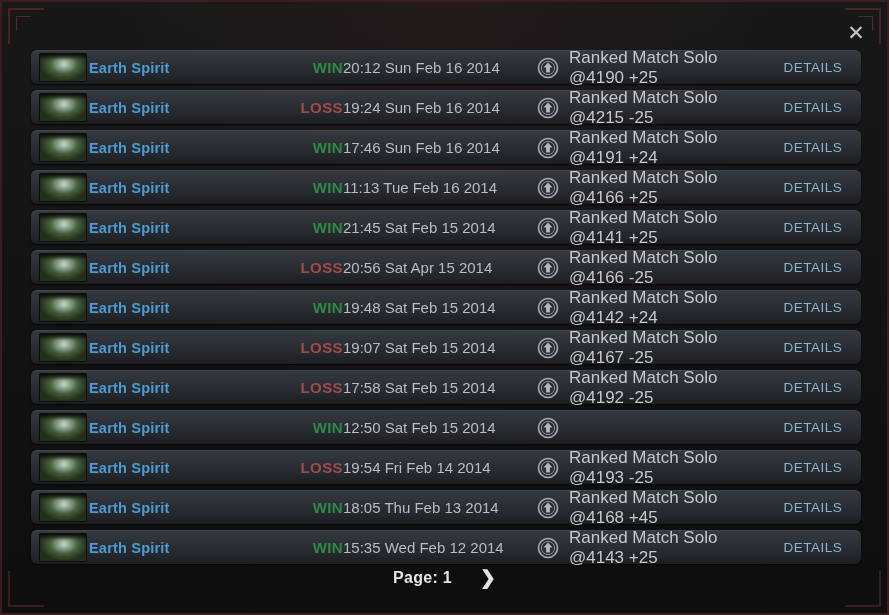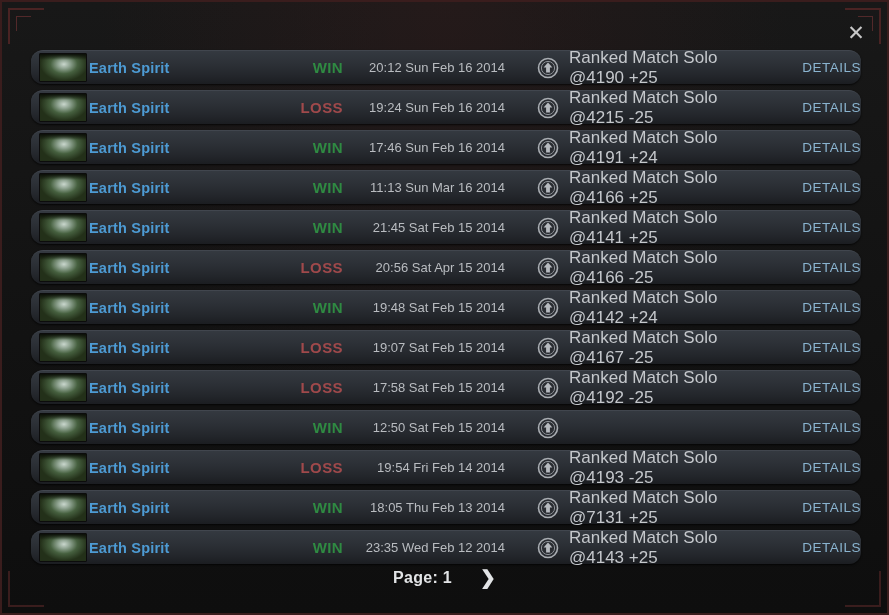--- a/index.html
+++ b/index.html
@@ -80,21 +80,21 @@
   }
 
   .row {
     position: relative;
     height: 33px;
     margin-bottom: 6px;
     display: flex;
     align-items: center;
     background: linear-gradient(180deg, #343940 0%, #2c3036 40%, #23262b 75%, #1b1d21 100%);
     border-top: 1px solid #41464e;
-    border-radius: 12px;
+    border-radius: 6px;
     box-shadow: 0 1px 2px rgba(0,0,0,0.75);
     cursor: pointer;
   }
 
   .cell-portrait {
     width: 58px;
     flex: 0 0 58px;
     display: flex;
     align-items: center;
     padding-left: 8px;
@@ -132,24 +132,24 @@
     text-align: right;
     font-size: 15px;
     font-weight: bold;
     letter-spacing: 0.4px;
   }
   .cell-result.win { color: #2f8a42; }
   .cell-result.loss { color: #a0494b; }
 
   .cell-date {
     flex: 0 0 168px;
-    text-align: right;
+    text-align: left;
     padding-right: 6px;
     color: #b9bcc0;
-    font-size: 13px;
+    font-size: 15px;
     box-sizing: border-box;
   }
 
   .cell-mode {
     flex: 1 1 auto;
     display: flex;
     align-items: center;
     padding-left: 26px;
     box-sizing: border-box;
   }
@@ -160,21 +160,21 @@
     margin-right: 10px;
     display: block;
   }
   .mode-label {
     color: #c5c8cc;
     font-size: 17px;
   }
 
   .cell-details {
     flex: 0 0 96px;
-    text-align: right;
+    text-align: center;
     color: #8ab4d0;
     font-size: 13.5px;
     letter-spacing: 0.5px;
     cursor: pointer;
   }
 
   #pager {
     position: absolute;
     left: 0;
     right: 0;
@@ -263,21 +263,21 @@
           <span class="mode-label">Ranked Match Solo @4191 +24</span>
         </div>
         <div class="cell-details">DETAILS</div>
       </div>
       <div class="row">
         <div class="cell-portrait">
           <div class="portrait"></div>
         </div>
         <div class="cell-hero">Earth Spirit</div>
         <div class="cell-result win">WIN</div>
-        <div class="cell-date">11:13 Sun Mar 16 2014</div>
+        <div class="cell-date">11:13 Tue Feb 16 2014</div>
         <div class="cell-mode">
           <svg class="mode-icon" viewBox="0 0 22 22">
             <circle cx="11" cy="11" r="9.5" fill="#2a2d32" stroke="#a9adb2" stroke-width="1.6"></circle>
             <circle cx="11" cy="11" r="6.6" fill="none" stroke="#8d9197" stroke-width="1"></circle>
             <path d="M11 5.6 L15.4 10.6 L12.9 10.6 L12.9 15.4 L9.1 15.4 L9.1 10.6 L6.6 10.6 Z" fill="#b6babf"></path>
           </svg>
           <span class="mode-label">Ranked Match Solo @4166 +25</span>
         </div>
         <div class="cell-details">DETAILS</div>
       </div>
@@ -405,31 +405,31 @@
         </div>
         <div class="cell-hero">Earth Spirit</div>
         <div class="cell-result win">WIN</div>
         <div class="cell-date">18:05 Thu Feb 13 2014</div>
         <div class="cell-mode">
           <svg class="mode-icon" viewBox="0 0 22 22">
             <circle cx="11" cy="11" r="9.5" fill="#2a2d32" stroke="#a9adb2" stroke-width="1.6"></circle>
             <circle cx="11" cy="11" r="6.6" fill="none" stroke="#8d9197" stroke-width="1"></circle>
             <path d="M11 5.6 L15.4 10.6 L12.9 10.6 L12.9 15.4 L9.1 15.4 L9.1 10.6 L6.6 10.6 Z" fill="#b6babf"></path>
           </svg>
-          <span class="mode-label">Ranked Match Solo @7131 +25</span>
-        </div>
-        <div class="cell-details">DETAILS</div>
-      </div>
-      <div class="row">
-        <div class="cell-portrait">
-          <div class="portrait"></div>
-        </div>
-        <div class="cell-hero">Earth Spirit</div>
-        <div class="cell-result win">WIN</div>
-        <div class="cell-date">23:35 Wed Feb 12 2014</div>
+          <span class="mode-label">Ranked Match Solo @4168 +45</span>
+        </div>
+        <div class="cell-details">DETAILS</div>
+      </div>
+      <div class="row">
+        <div class="cell-portrait">
+          <div class="portrait"></div>
+        </div>
+        <div class="cell-hero">Earth Spirit</div>
+        <div class="cell-result win">WIN</div>
+        <div class="cell-date">15:35 Wed Feb 12 2014</div>
         <div class="cell-mode">
           <svg class="mode-icon" viewBox="0 0 22 22">
             <circle cx="11" cy="11" r="9.5" fill="#2a2d32" stroke="#a9adb2" stroke-width="1.6"></circle>
             <circle cx="11" cy="11" r="6.6" fill="none" stroke="#8d9197" stroke-width="1"></circle>
             <path d="M11 5.6 L15.4 10.6 L12.9 10.6 L12.9 15.4 L9.1 15.4 L9.1 10.6 L6.6 10.6 Z" fill="#b6babf"></path>
           </svg>
           <span class="mode-label">Ranked Match Solo @4143 +25</span>
         </div>
         <div class="cell-details">DETAILS</div>
       </div>

